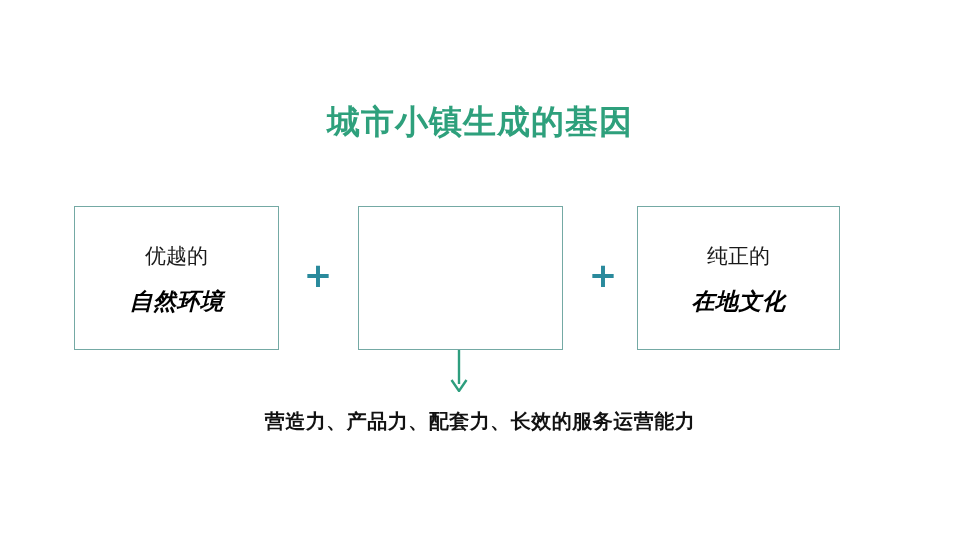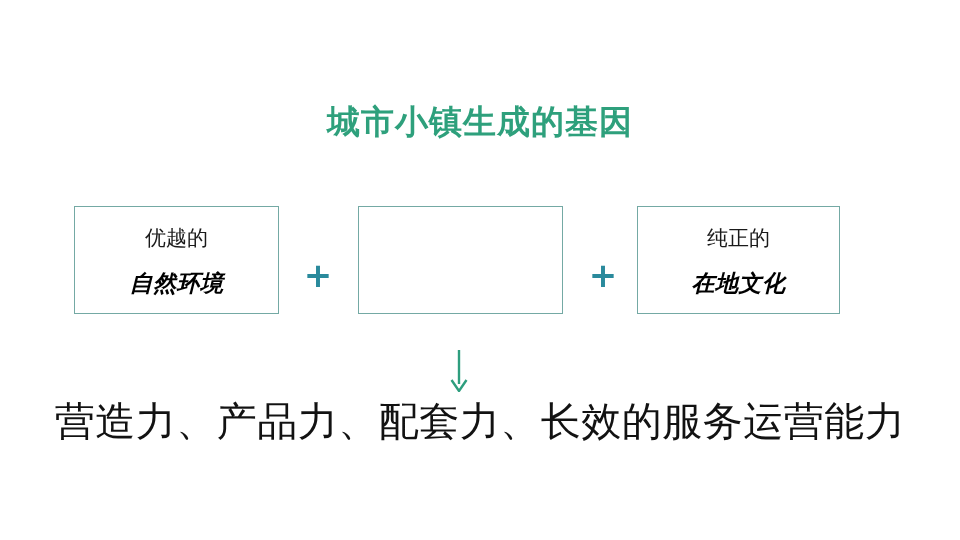--- a/index.html
+++ b/index.html
@@ -45,21 +45,21 @@
     position: absolute;
     left: 74px;
     top: 206px;
     width: 766px;
     height: 132px;
   }
 
   .factor-box {
     position: absolute;
     top: 0;
-    height: 108px;
+    height: 144px;
     box-sizing: border-box;
     border: 1.5px solid #74A9A4;
     background: #ffffff;
     display: flex;
     flex-direction: column;
     align-items: center;
     justify-content: center;
   }
   .factor-box.box-0 { left: 0px;   width: 205px; }
   .factor-box.box-1 { left: 284px; width: 205px; }
@@ -113,22 +113,22 @@
   }
 
   
   .conclusion {
     position: absolute;
     left: 0;
     top: 401px;
     width: 960px;
     text-align: center;
     font-family: "DejaVu Sans", "Liberation Sans", sans-serif;
-    font-weight: normal;
-    font-size: 40px;
+    font-weight: bold;
+    font-size: 20px;
     line-height: 40px;
     letter-spacing: 0.5px;
     color: #121212;
     white-space: nowrap;
   }
 </style>
 </head>
 <body>
 
 <div class="slide">

